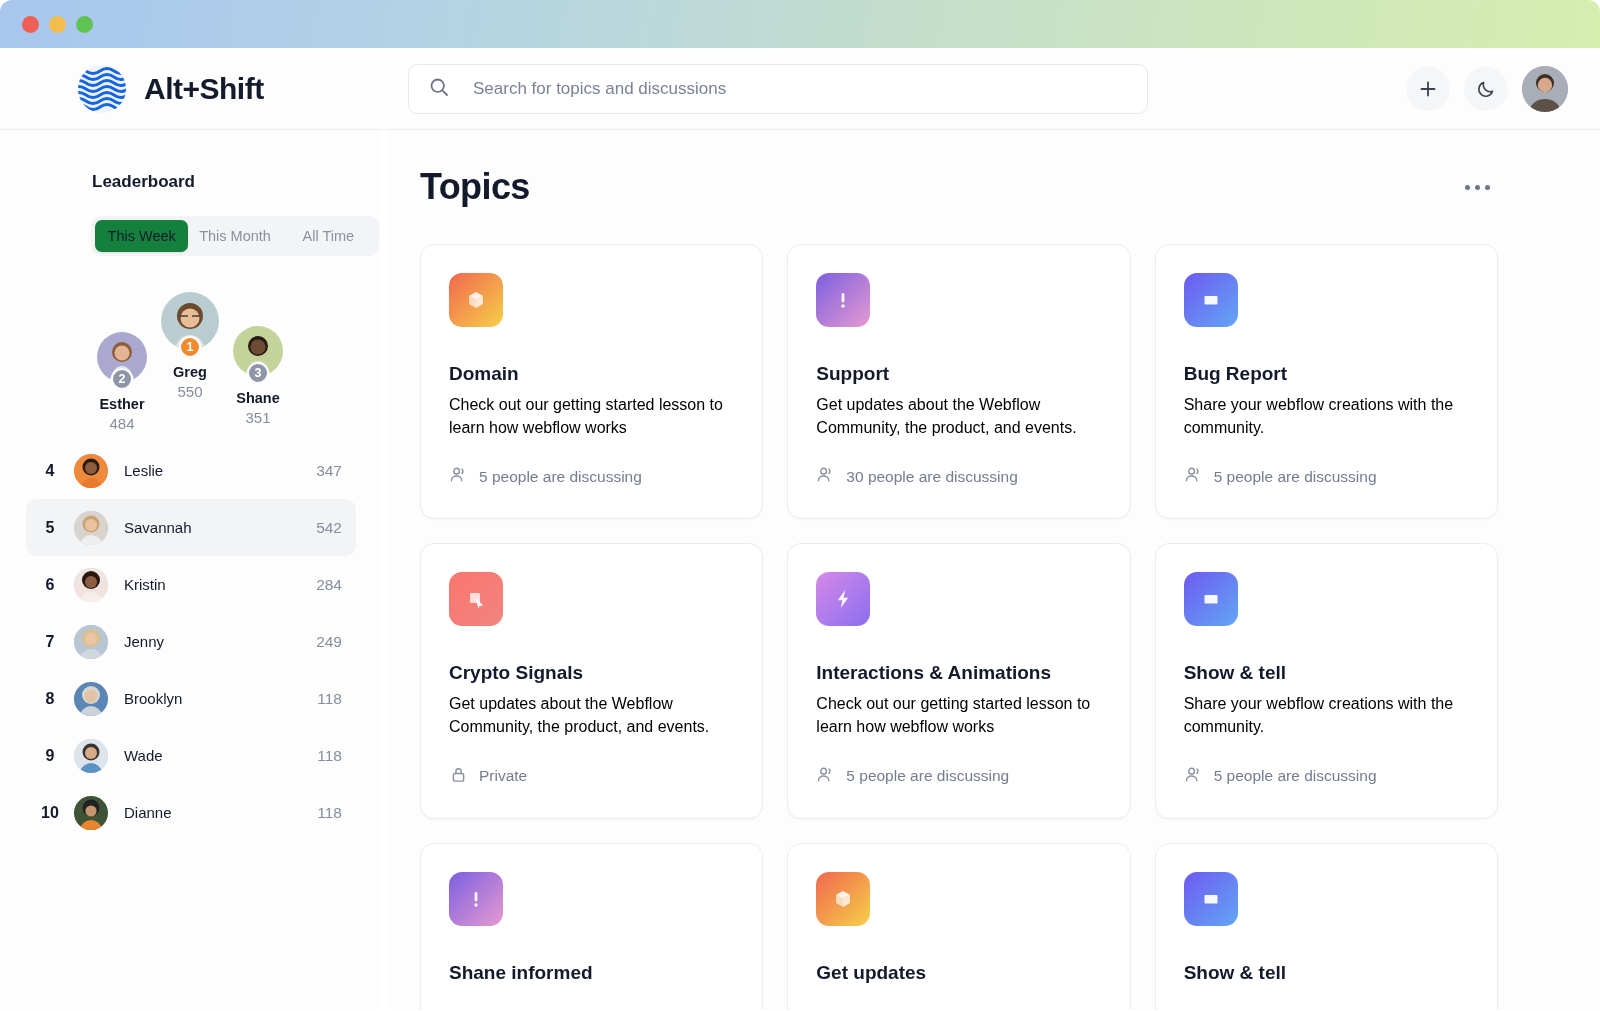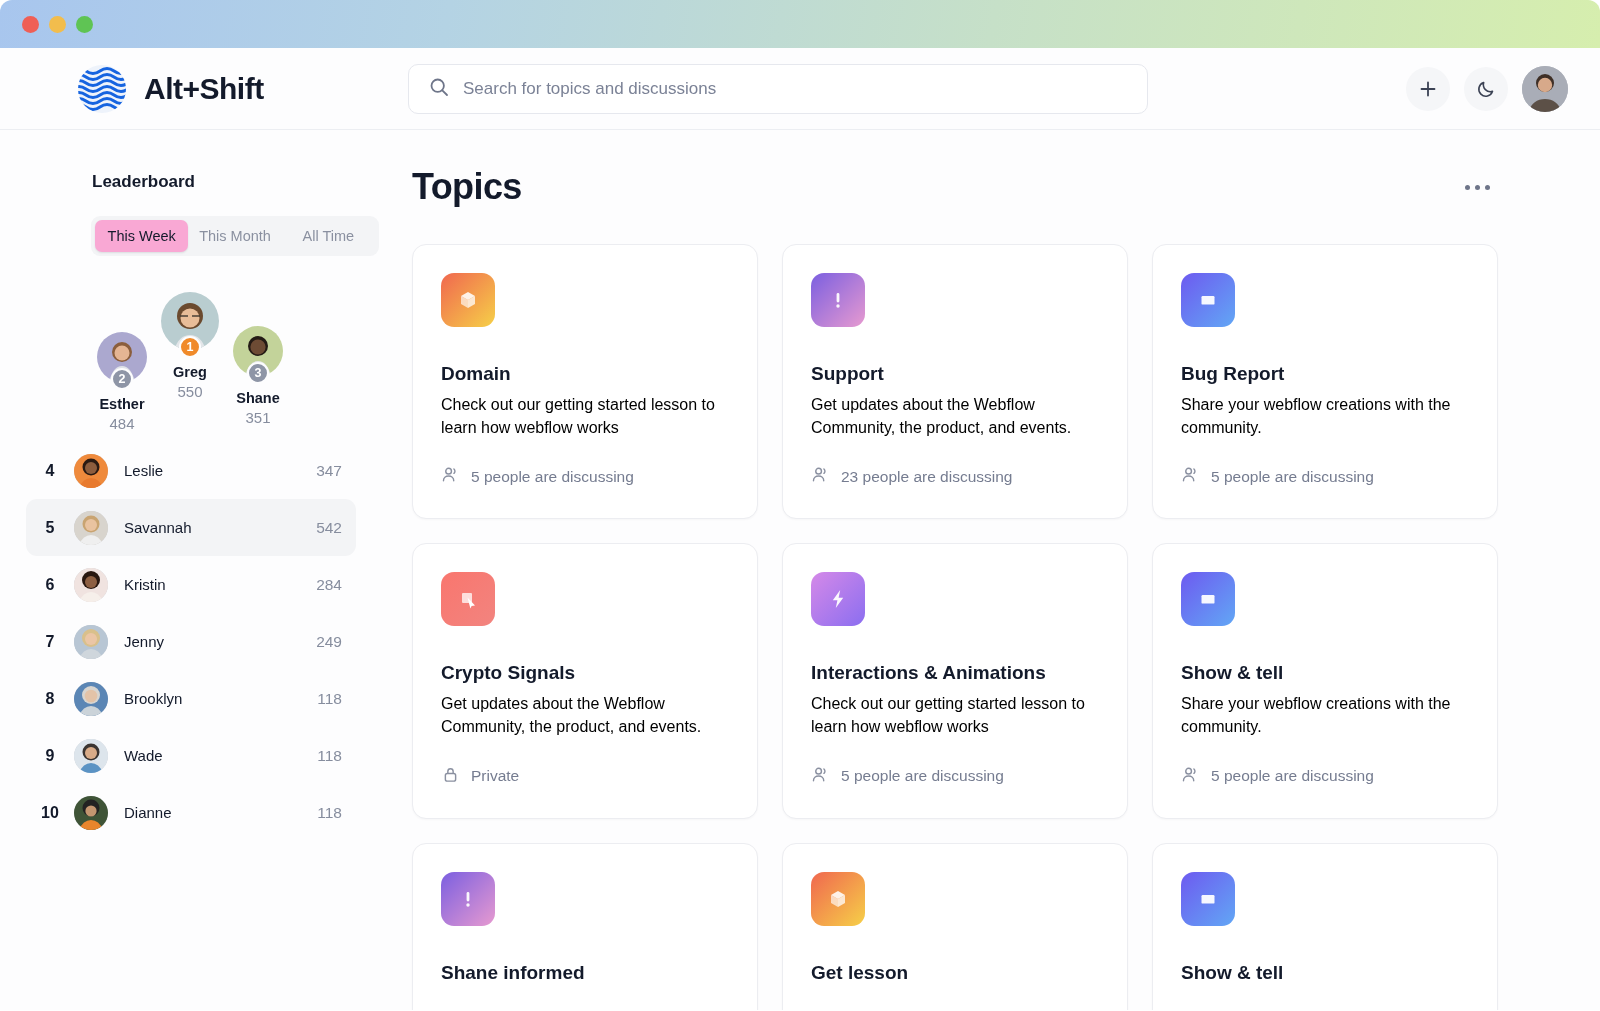--- a/index.html
+++ b/index.html
@@ -58,21 +58,21 @@
   }
 
   .searchbox {
     width: 740px;
     height: 50px;
     border: 1px solid #e6e8ee;
     border-radius: 10px;
     background: #ffffff;
     display: flex;
     align-items: center;
-    gap: 14px;
+    gap: 24px;
     padding: 18px 20px;
     flex: none;
   }
   .search-ph {
     font-size: 17px;
     color: #7b8296;
   }
 
   .appbar-right {
     margin-left: auto;
@@ -86,21 +86,21 @@
     background: #f5f6f8;
     display: flex; align-items: center; justify-content: center;
   }
   .avatar-top {
     width: 46px; height: 46px; border-radius: 50%;
     overflow: hidden; flex: none;
     background: #b9bcc4;
   }
 
   
-  .body-area { display: flex; height: calc(1011px - 48px - 83px); }
+  .body-area { display: flex; height: calc(1011px - 48px - 83px); gap: 8px; }
 
   
   .sidebar {
     width: 380px;
     flex: none;
     padding: 42px 0 0 0;
     background: #fdfdfe;
   }
   .side-title {
     font-size: 17px;
@@ -121,21 +121,21 @@
   }
   .seg-item {
     flex: 1;
     height: 32px;
     display: flex; align-items: center; justify-content: center;
     font-size: 14.5px;
     color: #8a90a0;
     border-radius: 7px;
   }
   .seg-item.active {
-    background: #f9a8d4;
+    background: #15803d;
     color: #131a2b;
     box-shadow: 0 1px 2px rgba(20,25,40,.10);
   }
 
   .podium {
     display: flex;
     justify-content: center;
     align-items: flex-end;
     gap: 14px;
     margin-top: 36px;
@@ -522,21 +522,21 @@
               </svg>
           </div>
           <div class="card-title">Support</div>
           <div class="card-desc">Get updates about the Webflow Community, the product, and events.</div>
           <div class="card-meta">
             <span><svg width="19" height="19" viewBox="0 0 20 20" fill="none" stroke="#8a90a0" stroke-width="1.5">
                   <circle cx="8" cy="6.5" r="3"></circle>
                   <path d="M2.6 16.5c0-3 2.4-5 5.4-5s5.4 2 5.4 5" stroke-linecap="round"></path>
                   <path d="M13.6 4.2a3 3 0 0 1 0 4.6" stroke-linecap="round"></path>
                 </svg></span>
-            <span>23 people are discussing</span>
+            <span>30 people are discussing</span>
           </div>
         </div>
 
         <div class="card">
           <div class="card-icon" style="background:linear-gradient(135deg,#6d5af0,#62a7f5)">
             <svg width="24" height="24" viewBox="0 0 24 24">
                 <rect x="5.5" y="8" width="13" height="8.6" rx="1.2" fill="#fff" opacity=".94"></rect>
               </svg>
           </div>
           <div class="card-title">Bug Report</div>
@@ -619,21 +619,21 @@
         <div class="card">
           <div class="card-icon" style="background:linear-gradient(135deg,#f0674f,#f6d048)">
             <svg width="24" height="24" viewBox="0 0 24 24">
                 <g fill="#fff" opacity=".92">
                   <path d="M12 4 L19 8 L12 12 L5 8 Z" opacity=".95"></path>
                   <path d="M5 8 L12 12 L12 20 L5 16 Z" opacity=".7"></path>
                   <path d="M19 8 L19 16 L12 20 L12 12 Z" opacity=".82"></path>
                 </g>
               </svg>
           </div>
-          <div class="card-title">Get lesson</div>
+          <div class="card-title">Get updates</div>
           <div class="card-desc"></div>
         </div>
 
         <div class="card">
           <div class="card-icon" style="background:linear-gradient(135deg,#6d5af0,#62a7f5)">
             <svg width="24" height="24" viewBox="0 0 24 24">
                 <rect x="5.5" y="8" width="13" height="8.6" rx="1.2" fill="#fff" opacity=".94"></rect>
               </svg>
           </div>
           <div class="card-title">Show &amp; tell</div>

